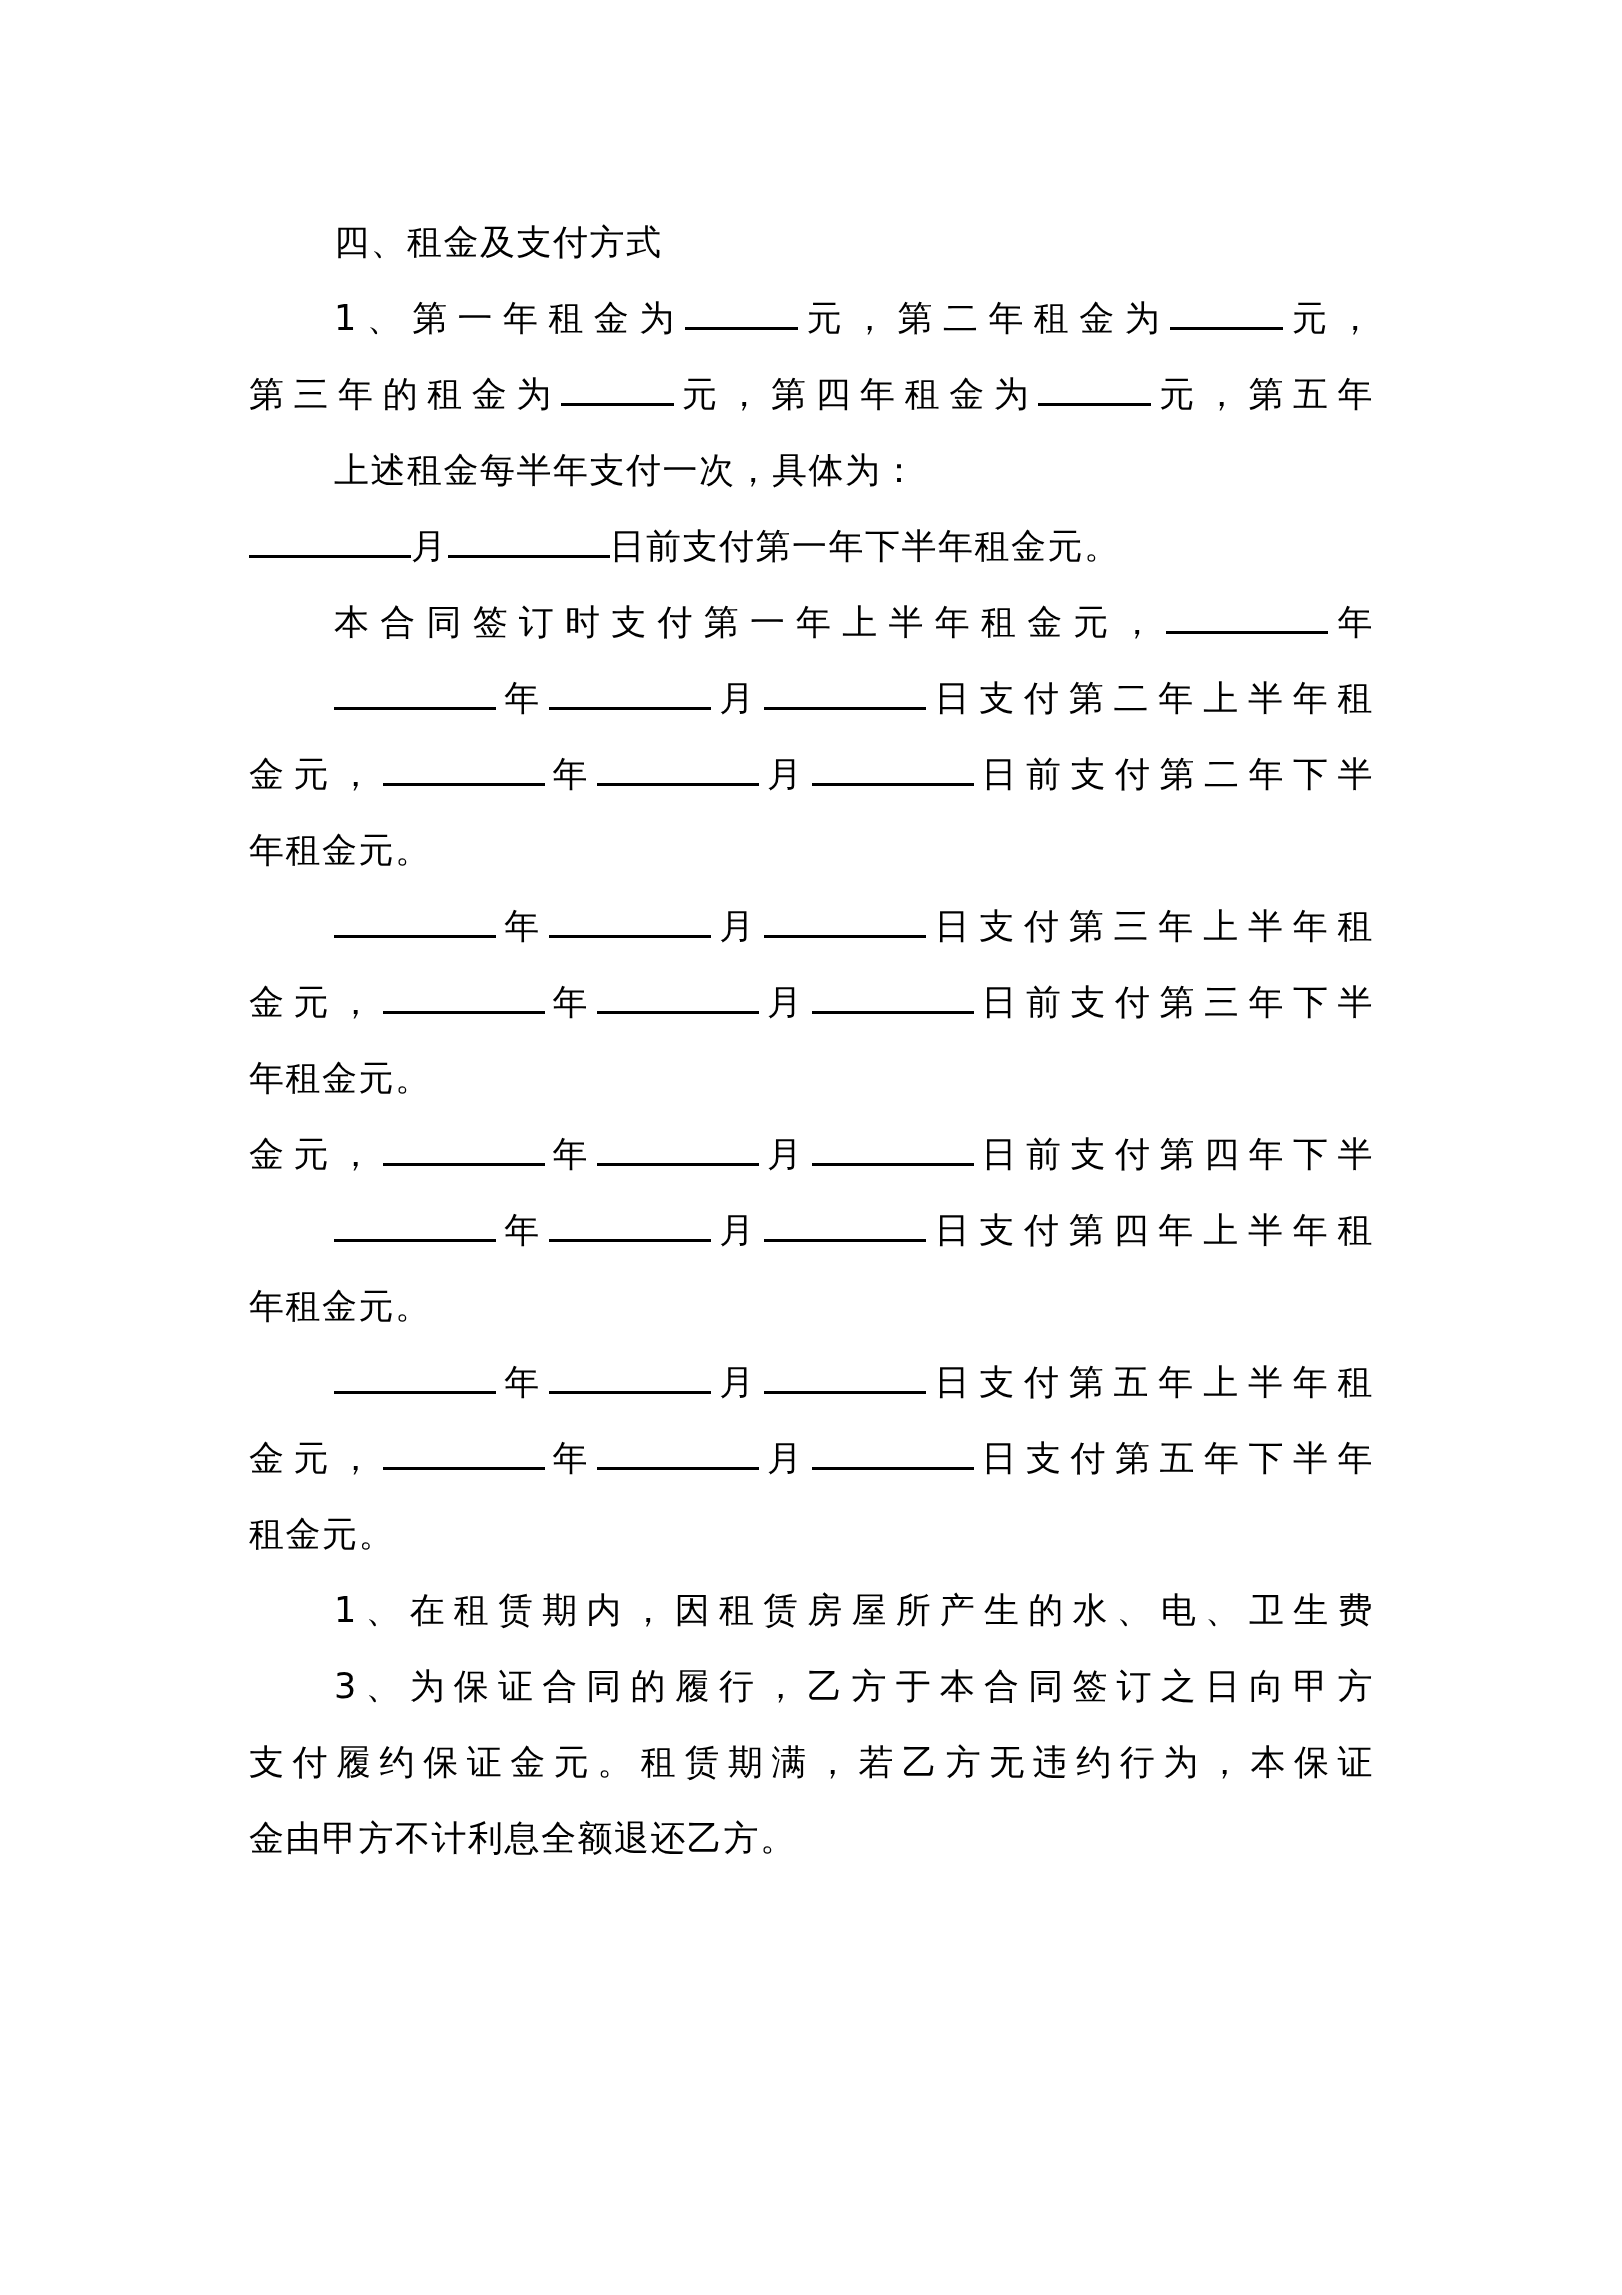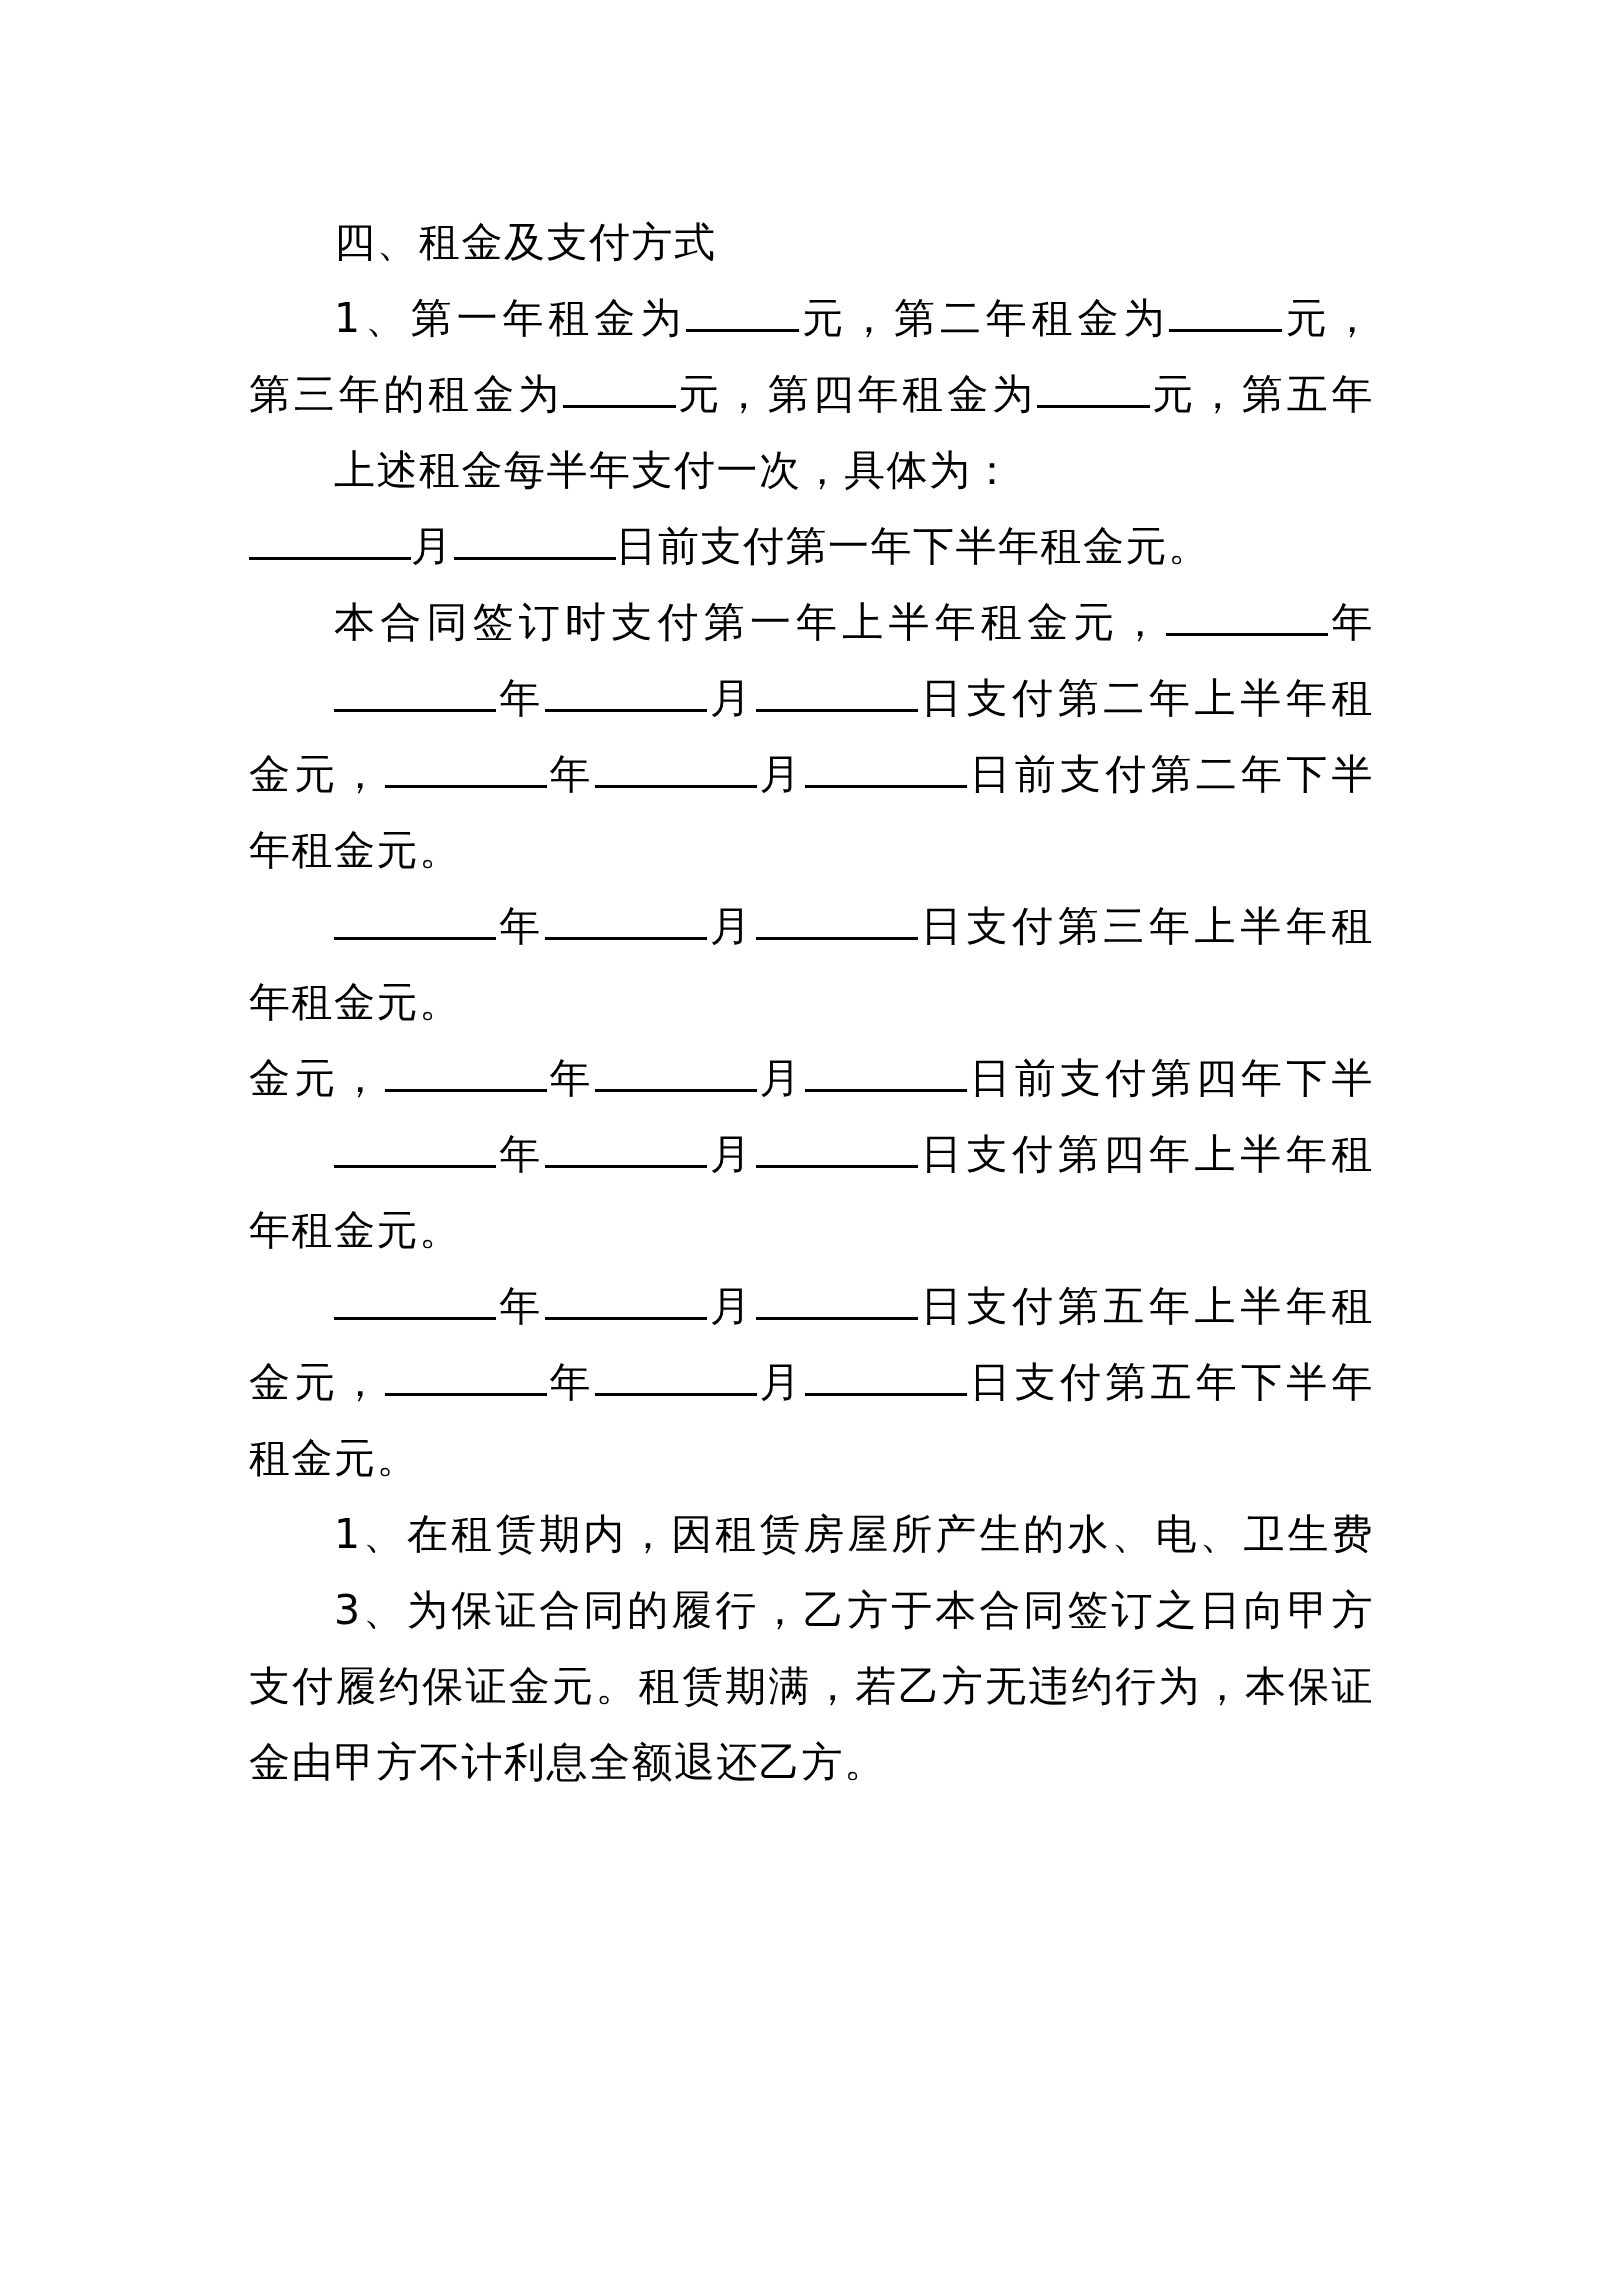--- a/index.html
+++ b/index.html
@@ -23,21 +23,21 @@
     overflow: hidden;
   }
   .doc-body {
     position: absolute;
     left: 249px;
     top: 204px;
     width: 1125px;
     overflow: hidden;
   }
   .line {
-    font-size: 41px;
+    font-size: 35px;
     line-height: 76px;
     height: 76px;
     white-space: nowrap;
     text-align: justify;
     
     text-justify: inter-ideograph;
     text-align-last: left;
   }
   .line.fill {
     text-align-last: justify;
@@ -63,20 +63,21 @@
       <div class="line indent"><span class="run">四、租金及支付方式</span></div>
       <div class="line indent fill"><span class="run">1、第一年租金为</span><span class="blank" style="width: 113px;"></span><span class="run">元，第二年租金为</span><span class="blank" style="width: 113px;"></span><span class="run">元，</span></div>
       <div class="line fill"><span class="run">第三年的租金为</span><span class="blank" style="width: 113px;"></span><span class="run">元，第四年租金为</span><span class="blank" style="width: 113px;"></span><span class="run">元，第五年</span></div>
       <div class="line indent"><span class="run">上述租金每半年支付一次，具体为：</span></div>
       <div class="line"><span class="blank" style="width: 162px;"></span><span class="run">月</span><span class="blank" style="width: 162px;"></span><span class="run">日前支付第一年下半年租金元。</span></div>
       <div class="line indent fill"><span class="run">本合同签订时支付第一年上半年租金元，</span><span class="blank" style="width: 162px;"></span><span class="run">年</span></div>
       <div class="line indent fill"><span class="blank" style="width: 162px;"></span><span class="run">年</span><span class="blank" style="width: 162px;"></span><span class="run">月</span><span class="blank" style="width: 162px;"></span><span class="run">日支付第二年上半年租</span></div>
       <div class="line fill"><span class="run">金元，</span><span class="blank" style="width: 162px;"></span><span class="run">年</span><span class="blank" style="width: 162px;"></span><span class="run">月</span><span class="blank" style="width: 162px;"></span><span class="run">日前支付第二年下半</span></div>
       <div class="line"><span class="run">年租金元。</span></div>
       <div class="line indent fill"><span class="blank" style="width: 162px;"></span><span class="run">年</span><span class="blank" style="width: 162px;"></span><span class="run">月</span><span class="blank" style="width: 162px;"></span><span class="run">日支付第三年上半年租</span></div>
+      <div class="line fill"><span class="run">金元，</span><span class="blank" style="width: 162px;"></span><span class="run">年</span><span class="blank" style="width: 162px;"></span><span class="run">月</span><span class="blank" style="width: 162px;"></span><span class="run">日前支付第三年下半</span></div>
       <div class="line"><span class="run">年租金元。</span></div>
       <div class="line fill"><span class="run">金元，</span><span class="blank" style="width: 162px;"></span><span class="run">年</span><span class="blank" style="width: 162px;"></span><span class="run">月</span><span class="blank" style="width: 162px;"></span><span class="run">日前支付第四年下半</span></div>
       <div class="line indent fill"><span class="blank" style="width: 162px;"></span><span class="run">年</span><span class="blank" style="width: 162px;"></span><span class="run">月</span><span class="blank" style="width: 162px;"></span><span class="run">日支付第四年上半年租</span></div>
       <div class="line"><span class="run">年租金元。</span></div>
       <div class="line indent fill"><span class="blank" style="width: 162px;"></span><span class="run">年</span><span class="blank" style="width: 162px;"></span><span class="run">月</span><span class="blank" style="width: 162px;"></span><span class="run">日支付第五年上半年租</span></div>
       <div class="line fill"><span class="run">金元，</span><span class="blank" style="width: 162px;"></span><span class="run">年</span><span class="blank" style="width: 162px;"></span><span class="run">月</span><span class="blank" style="width: 162px;"></span><span class="run">日支付第五年下半年</span></div>
       <div class="line"><span class="run">租金元。</span></div>
       <div class="line indent fill"><span class="run">1、在租赁期内，因租赁房屋所产生的水、电、卫生费</span></div>
       <div class="line indent fill"><span class="run">3、为保证合同的履行，乙方于本合同签订之日向甲方</span></div>
       <div class="line fill"><span class="run">支付履约保证金元。租赁期满，若乙方无违约行为，本保证</span></div>

